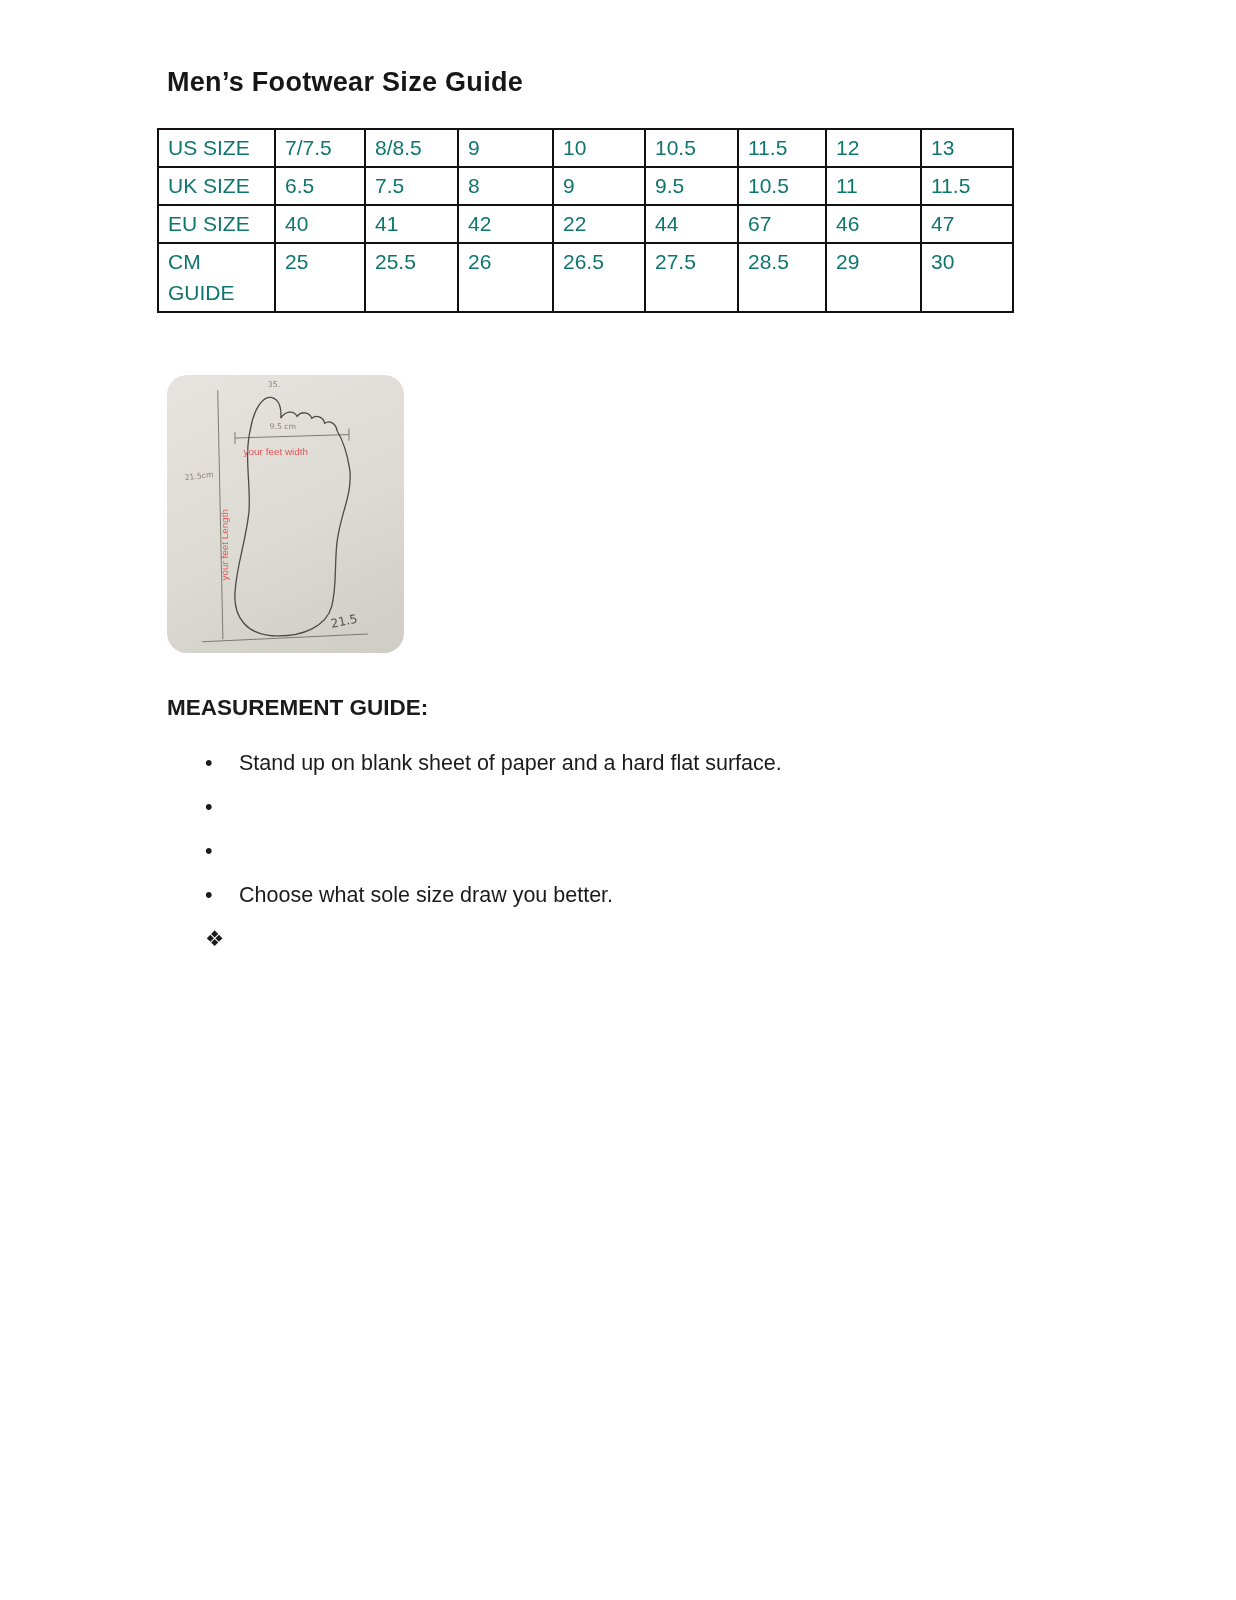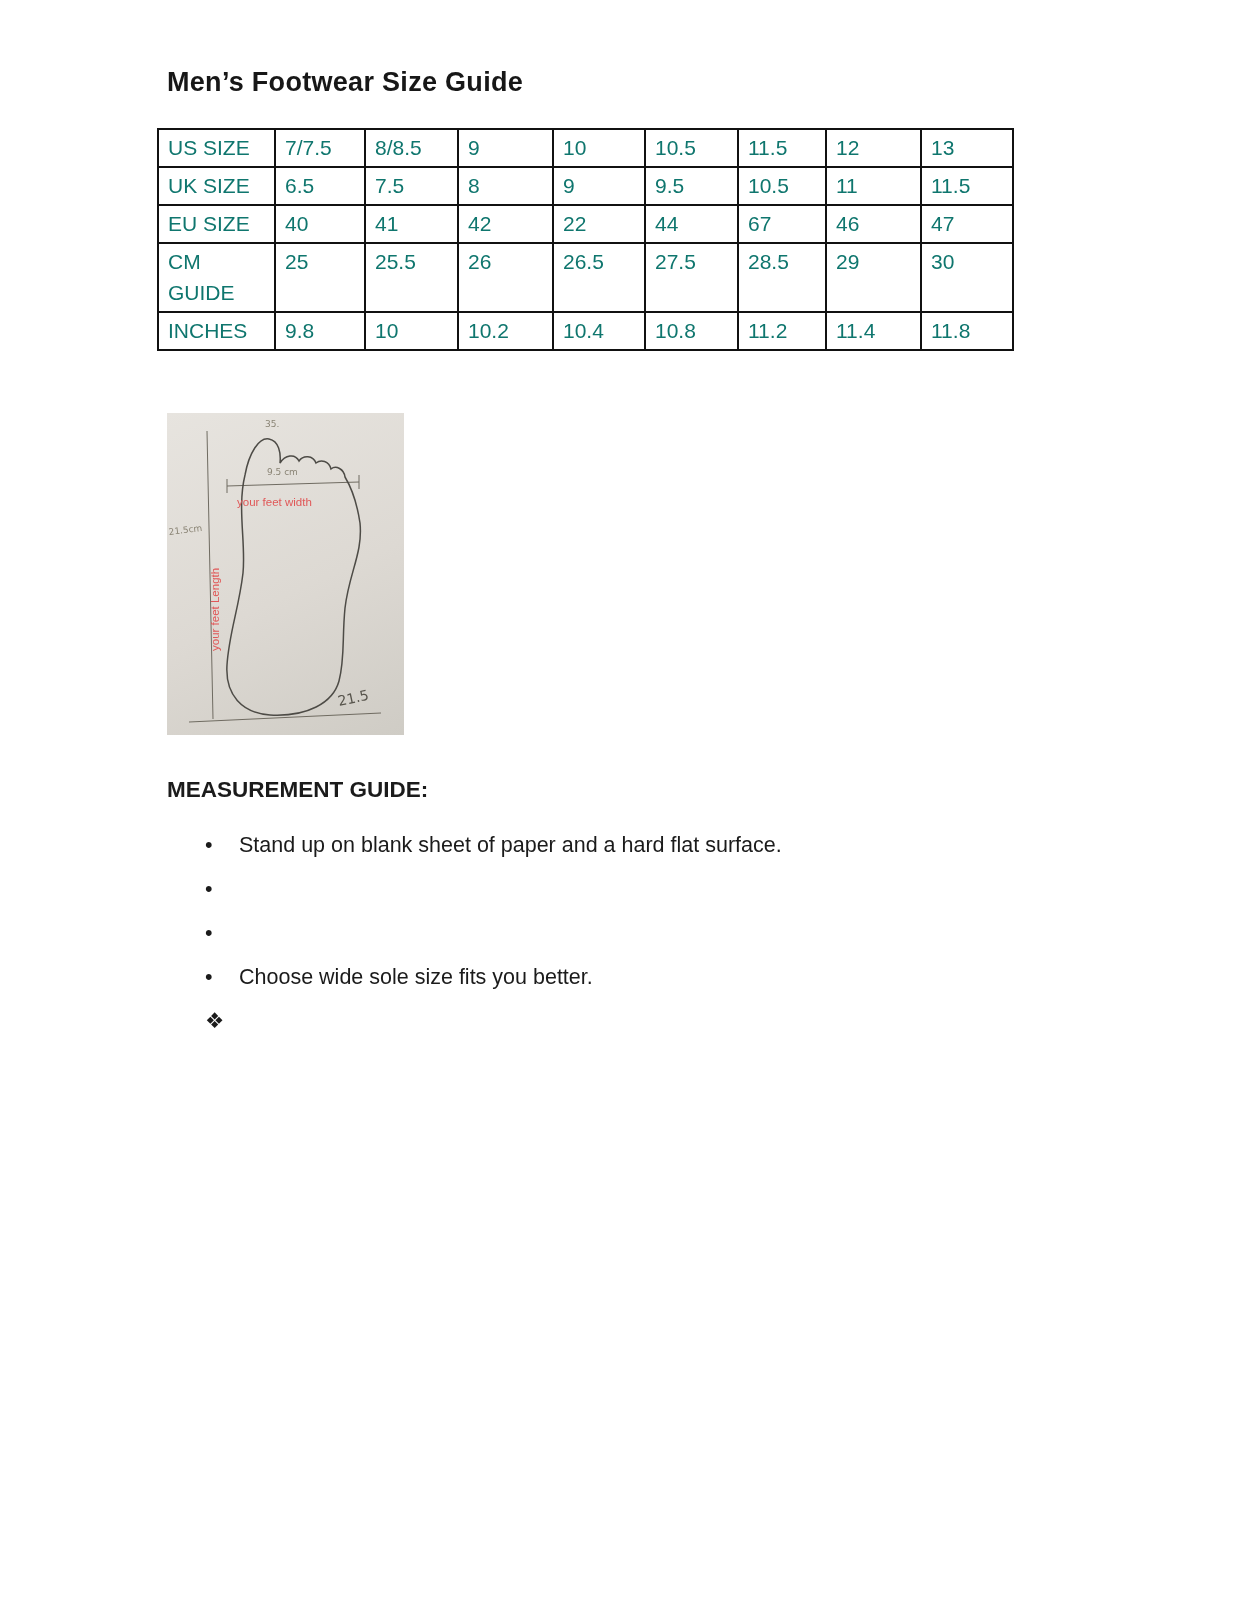--- a/index.html
+++ b/index.html
@@ -30,24 +30,25 @@
   table.size-table td {
     border: 2px solid #111111;
     padding: 2px 9px 3px 9px;
     font-size: 21px;
     line-height: 31px;
     vertical-align: top;
     color: #0f766e;
   }
   .foot-photo {
     width: 237px;
-    height: 322px;
+    height: 278px;
     margin: 62px 0 0 0;
     background: linear-gradient(155deg, #e7e4df 0%, #ddd9d3 55%, #cfccc5 100%);
     position: relative;
+    border-radius: 20px;
   }
   .foot-photo svg { width: 100%; height: 100%; display: block; }
   .pencil { stroke: #6f6b61; stroke-width: 1; fill: none; }
   .outline { stroke: #4d4b46; stroke-width: 1.5; fill: none; stroke-linecap: round; }
   .hand { font-family: "DejaVu Sans", sans-serif; fill: #8a8475; font-size: 9px; }
   .hand-big { font-family: "DejaVu Sans", sans-serif; fill: #57544c; font-size: 14px; }
   .red-label { font-family: "Liberation Sans", sans-serif; fill: #e05858; font-size: 11.5px; }
   .guide-heading {
     margin-top: 42px;
     font-size: 22.5px;
@@ -130,31 +131,20 @@
       <tr>
         <td>CM GUIDE</td>
         <td>25</td>
         <td>25.5</td>
         <td>26</td>
         <td>26.5</td>
         <td>27.5</td>
         <td>28.5</td>
         <td>29</td>
         <td>30</td>
-      </tr>
-      <tr>
-        <td>INCHES</td>
-        <td>9.8</td>
-        <td>10</td>
-        <td>10.2</td>
-        <td>10.4</td>
-        <td>10.8</td>
-        <td>11.2</td>
-        <td>11.4</td>
-        <td>11.8</td>
       </tr>
     </tbody>
   </table>
 
   <figure class="foot-photo" style="margin-left:0;">
     <svg viewBox="0 0 237 322">
 
       <line class="pencil" x1="40" y1="18" x2="46" y2="306"></line>
 
       <line class="pencil" x1="22" y1="309" x2="214" y2="300"></line>
@@ -195,20 +185,20 @@
       <span class="btext">Stand up on blank sheet of paper and a hard flat surface.</span>
     </li>
     <li class="bullet-item">
       <span class="marker">•</span>
     </li>
     <li class="bullet-item">
       <span class="marker">•</span>
     </li>
     <li class="bullet-item">
       <span class="marker">•</span>
-      <span class="btext">Choose wide sole size fits you better.</span>
+      <span class="btext">Choose what sole size draw you better.</span>
     </li>
     <li class="bullet-item">
       <span class="marker">❖</span>
     </li>
   </ul>
 
 </div>
 
 </body></html>

